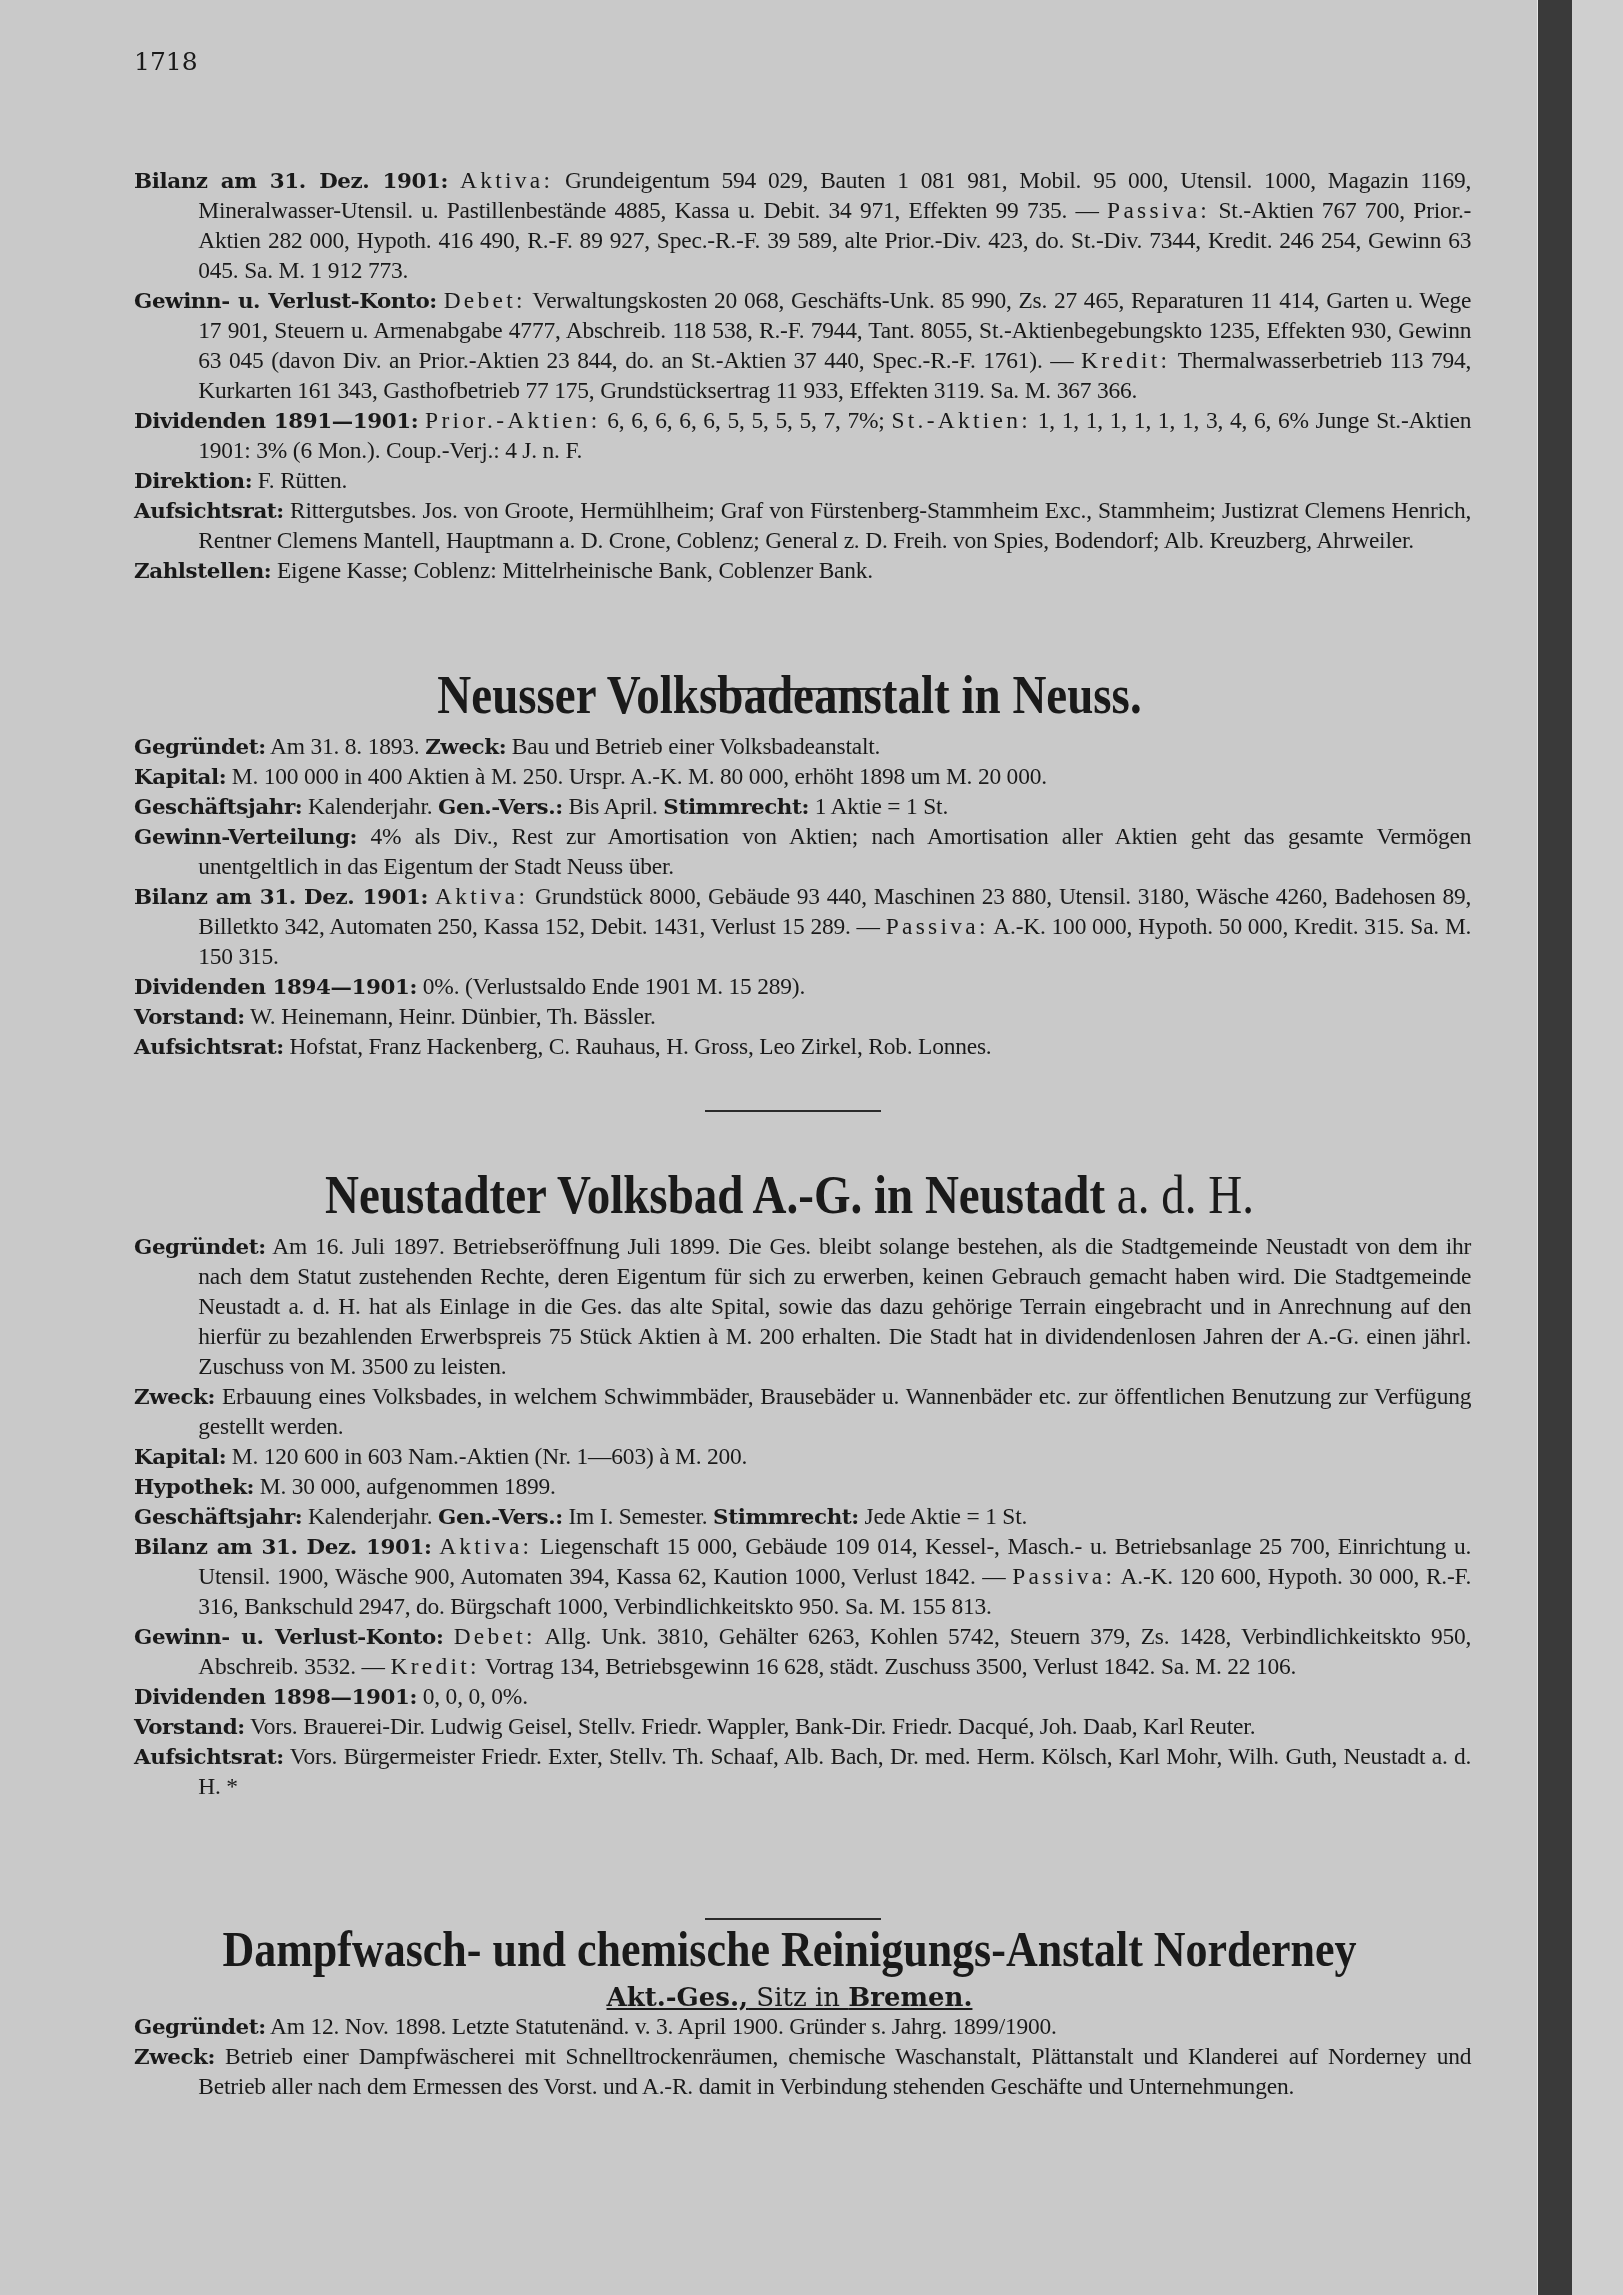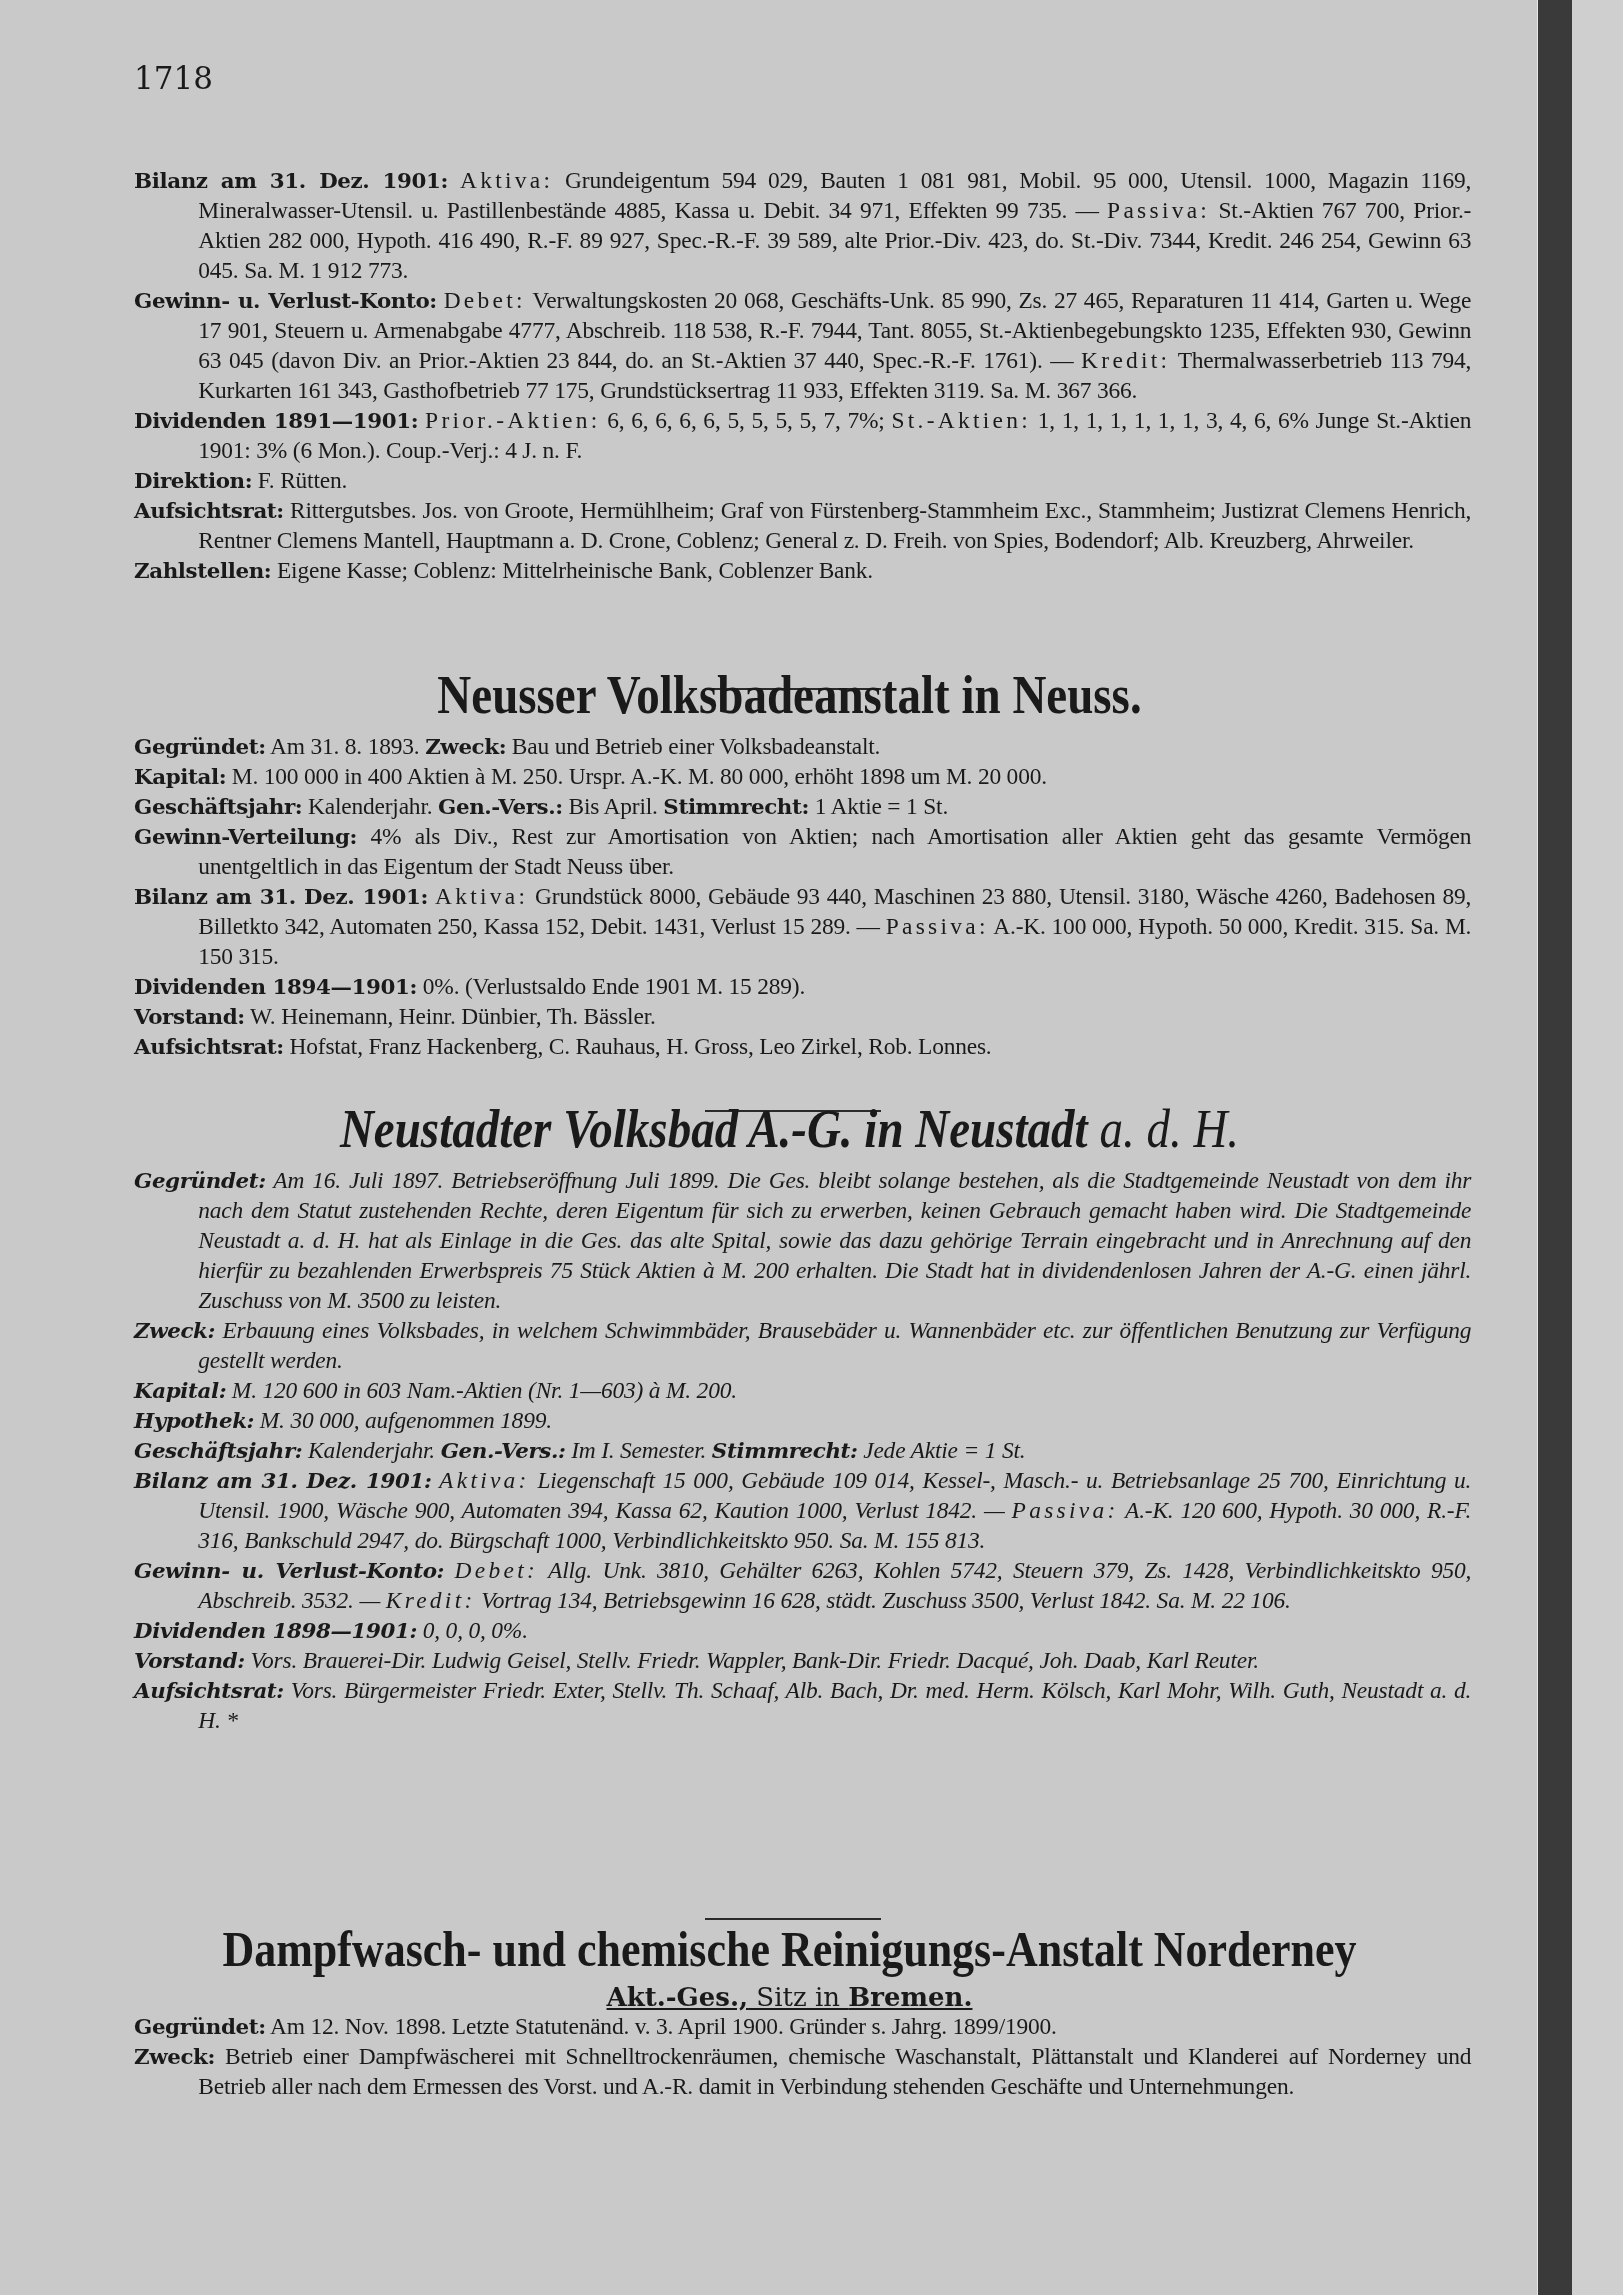--- a/index.html
+++ b/index.html
@@ -15,22 +15,22 @@
     border-left: 1.6px solid #e6e6e6;
   }
   .page-edge-right {
     position: absolute; top: 0; left: 1572px; width: 51px; height: 2295px;
     background: #cfcfcf;
   }
   .content {
     position: absolute; left: 134px; top: 0; width: 1311px;
   }
   .running-head {
-    position: absolute; top: 60px; left: 0; width: 1311px; height: 32px;
-    font-size: 31px;
+    position: absolute; top: 47px; left: 0; width: 1311px; height: 32px;
+    font-size: 25px;
   }
   .page-number { position: absolute; left: 0; top: 0; }
   .running-title { position: absolute; left: 0; width: 1136px; text-align: center; top: 0; }
 
   .block { position: absolute; left: 0; width: 1311px; }
   p.entry {
     margin: 0; font-size: 23px; line-height: 30px;
     text-align: justify; padding-left: 63px; text-indent: -63px;
     letter-spacing: -0.2px;
     font-family: "Liberation Serif", serif;
@@ -78,21 +78,21 @@
     <p class="entry"><span class="lbl">Geschäftsjahr:</span><span> Kalenderjahr. </span><span class="lbl">Gen.-Vers.:</span><span> Bis April. </span><span class="lbl">Stimmrecht:</span><span> 1 Aktie = 1 St.</span></p>
     <p class="entry"><span class="lbl">Gewinn-Verteilung:</span><span> 4% als Div., Rest zur Amortisation von Aktien; nach Amortisation aller Aktien geht das gesamte Vermögen unentgeltlich in das Eigentum der Stadt Neuss über.</span></p>
     <p class="entry"><span class="lbl">Bilanz am 31. Dez. 1901:</span> <span class="sp">Aktiva:</span><span> Grundstück 8000, Gebäude 93 440, Maschinen 23 880, Utensil. 3180, Wäsche 4260, Badehosen 89, Billetkto 342, Automaten 250, Kassa 152, Debit. 1431, Verlust 15 289. — </span><span class="sp">Passiva:</span><span> A.-K. 100 000, Hypoth. 50 000, Kredit. 315. Sa. M. 150 315.</span></p>
     <p class="entry"><span class="lbl">Dividenden 1894—1901:</span><span> 0%. (Verlustsaldo Ende 1901 M. 15 289).</span></p>
     <p class="entry"><span class="lbl">Vorstand:</span><span> W. Heinemann, Heinr. Dünbier, Th. Bässler.</span></p>
     <p class="entry"><span class="lbl">Aufsichtsrat:</span><span> Hofstat, Franz Hackenberg, C. Rauhaus, H. Gross, Leo Zirkel, Rob. Lonnes.</span></p>
   </div>
 
   <div class="rule" style="top:1110px;"></div>
 
-  <div class="block" style="top:1102px;font-style:italic;">
+  <div class="block" style="top:1168px;">
     <div class="heading"><span>Neustadter Volksbad A.-G. in Neustadt</span><span style="font-weight:normal;"> a. d. H.</span></div>
     <div style="height:9.7px;"></div>
     <p class="entry"><span class="lbl">Gegründet:</span><span> Am 16. Juli 1897. Betriebseröffnung Juli 1899. Die Ges. bleibt solange bestehen, als die Stadtgemeinde Neustadt von dem ihr nach dem Statut zustehenden Rechte, deren Eigentum für sich zu erwerben, keinen Gebrauch gemacht haben wird. Die Stadtgemeinde Neustadt a. d. H. hat als Einlage in die Ges. das alte Spital, sowie das dazu gehörige Terrain eingebracht und in Anrechnung auf den hierfür zu bezahlenden Erwerbspreis 75 Stück Aktien à M. 200 erhalten. Die Stadt hat in dividendenlosen Jahren der A.-G. einen jährl. Zuschuss von M. 3500 zu leisten.</span></p>
     <p class="entry"><span class="lbl">Zweck:</span><span> Erbauung eines Volksbades, in welchem Schwimmbäder, Brausebäder u. Wannenbäder etc. zur öffentlichen Benutzung zur Verfügung gestellt werden.</span></p>
     <p class="entry"><span class="lbl">Kapital:</span><span> M. 120 600 in 603 Nam.-Aktien (Nr. 1—603) à M. 200.</span></p>
     <p class="entry"><span class="lbl">Hypothek:</span><span> M. 30 000, aufgenommen 1899.</span></p>
     <p class="entry"><span class="lbl">Geschäftsjahr:</span><span> Kalenderjahr. </span><span class="lbl">Gen.-Vers.:</span><span> Im I. Semester. </span><span class="lbl">Stimmrecht:</span><span> Jede Aktie = 1 St.</span></p>
     <p class="entry"><span class="lbl">Bilanz am 31. Dez. 1901:</span> <span class="sp">Aktiva:</span><span> Liegenschaft 15 000, Gebäude 109 014, Kessel-, Masch.- u. Betriebsanlage 25 700, Einrichtung u. Utensil. 1900, Wäsche 900, Automaten 394, Kassa 62, Kaution 1000, Verlust 1842. — </span><span class="sp">Passiva:</span><span> A.-K. 120 600, Hypoth. 30 000, R.-F. 316, Bankschuld 2947, do. Bürgschaft 1000, Verbindlichkeitskto 950. Sa. M. 155 813.</span></p>
     <p class="entry"><span class="lbl">Gewinn- u. Verlust-Konto:</span> <span class="sp">Debet:</span><span> Allg. Unk. 3810, Gehälter 6263, Kohlen 5742, Steuern 379, Zs. 1428, Verbindlichkeitskto 950, Abschreib. 3532. — </span><span class="sp">Kredit:</span><span> Vortrag 134, Betriebsgewinn 16 628, städt. Zuschuss 3500, Verlust 1842. Sa. M. 22 106.</span></p>
     <p class="entry"><span class="lbl">Dividenden 1898—1901:</span><span> 0, 0, 0, 0%.</span></p>

